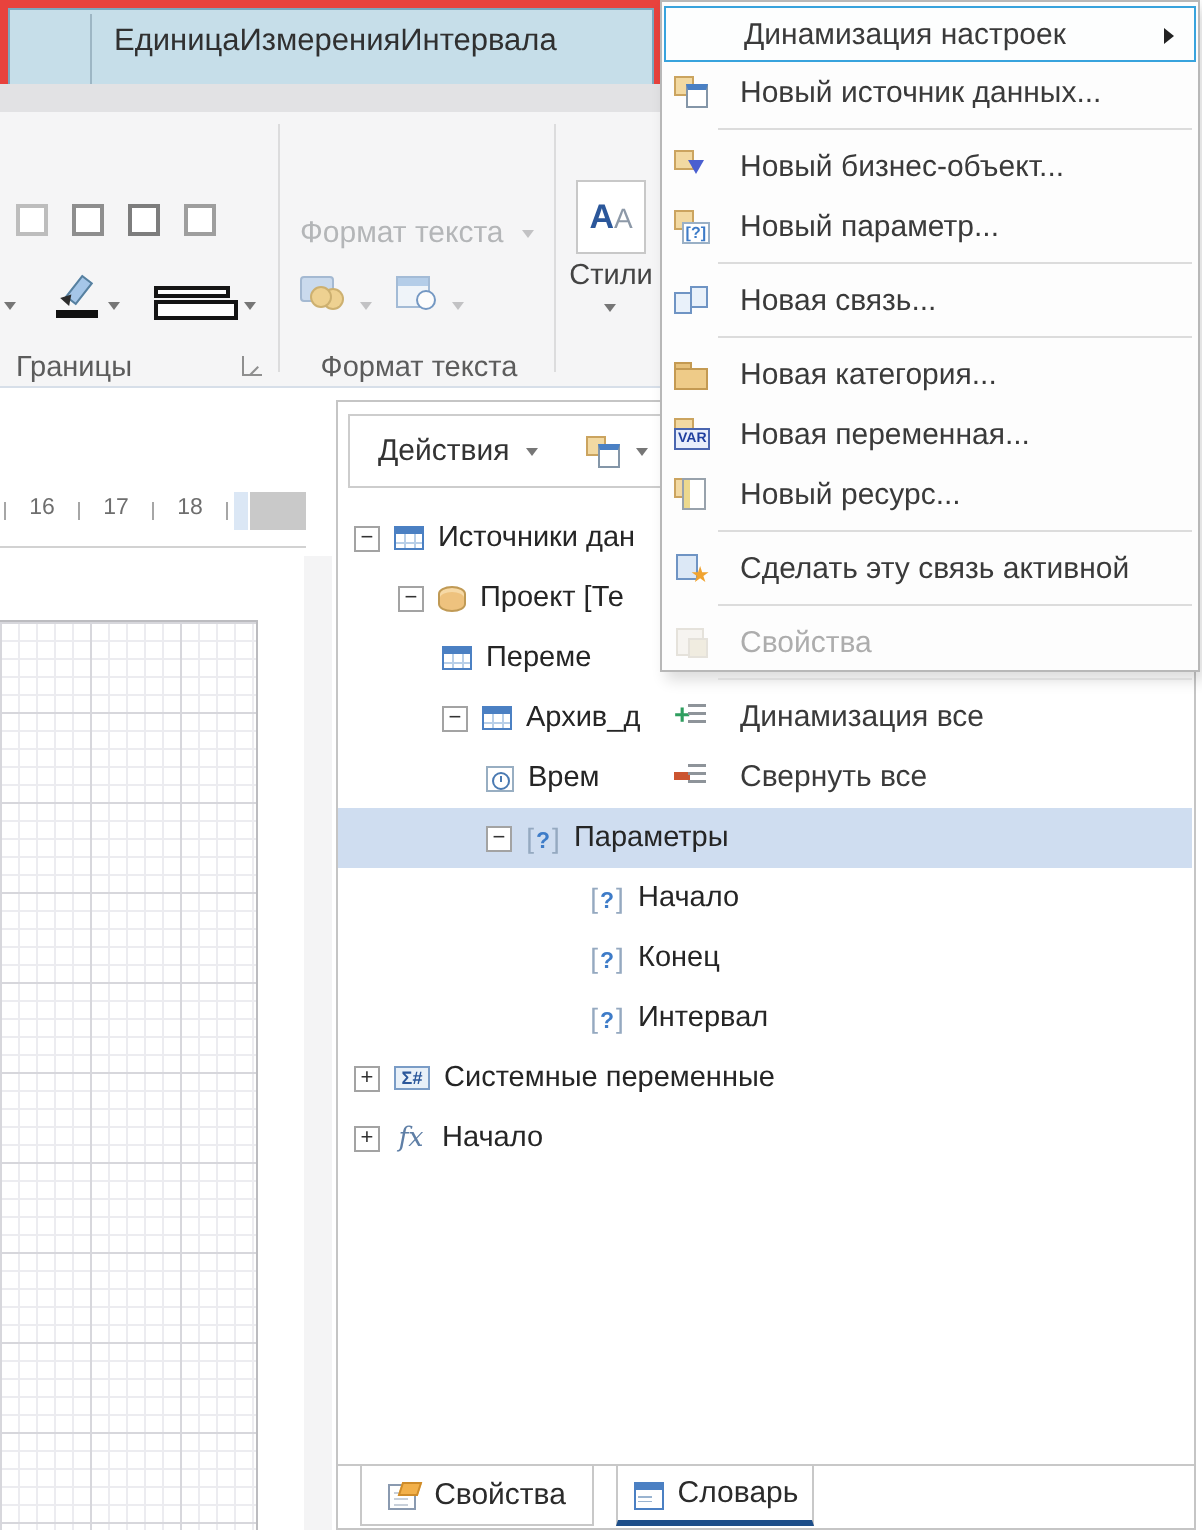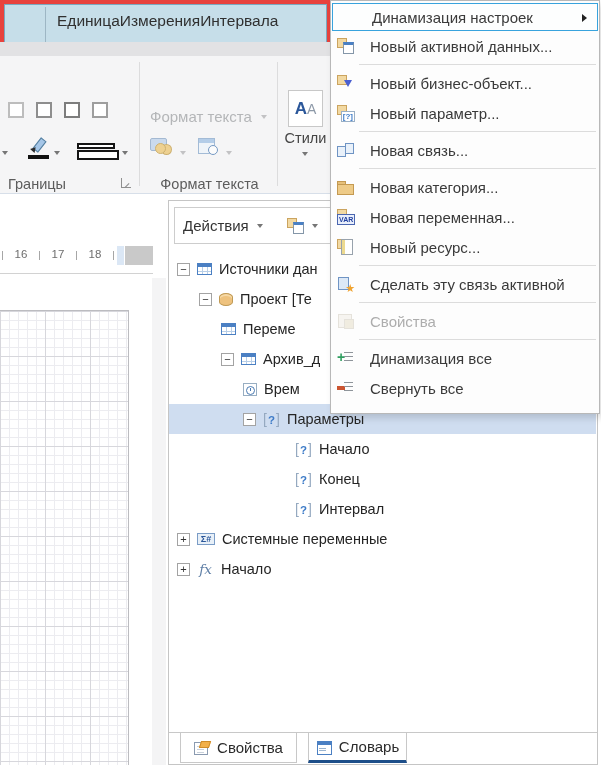--- a/index.html
+++ b/index.html
@@ -58,21 +58,21 @@
           linear-gradient(90deg,#d7d7dc 1px,transparent 1px),
           linear-gradient(#ececf0 1px,transparent 1px),
           linear-gradient(90deg,#ececf0 1px,transparent 1px);
         background-size:45px 45px,45px 45px,9px 9px,9px 9px;}
   .scroll-track{left:152px;top:278px;width:14px;height:487px;background:#f4f4f5;}
 
   
   .panel{left:168px;top:200px;width:430px;height:565px;background:#fff;border:1px solid #c5c5c5;}
   .dtoolbar{position:absolute;left:5px;top:6px;width:417px;height:37px;border:1px solid #cdcdcd;background:#fff;
             display:flex;align-items:center;}
-  .dtool-label{font-size:15px;color:#333;margin-left:8px;}
+  .dtool-label{font-size:15px;color:#333;margin-left:14px;}
   .tree{position:absolute;left:0;top:53px;right:1px;}
   .trow{display:flex;align-items:center;height:30px;font-size:14.5px;color:#252525;white-space:nowrap;}
   .trow.sel{background:#cfddf0;}
   .l0{padding-left:8px;} .l1{padding-left:30px;} .l2{padding-left:52px;} .l3{padding-left:74px;} .l4{padding-left:126px;}
   .exp{width:13px;height:13px;flex:none;border:1px solid #a3a3a3;background:#fff;margin-right:7px;
        display:flex;align-items:center;justify-content:center;font-size:11px;line-height:1;color:#333;}
   .exp.minus::before{content:"−";} .exp.plus::before{content:"+";}
   .ico{flex:none;margin-right:7px;position:relative;}
   .ico-table{width:15px;height:12px;border:1px solid #4b80c3;background-color:#fff;
     background-image:linear-gradient(#4b80c3 0 3px,transparent 3px),
@@ -100,21 +100,21 @@
   .tico1::before{content:"";position:absolute;left:0;bottom:0;width:12px;height:11px;background:#fff;border:1px solid #8a9ab0;
      background-image:repeating-linear-gradient(#c8d0da 0 1px,transparent 1px 3px);background-size:7px 7px;background-position:2px 3px;background-repeat:no-repeat;}
   .tico1::after{content:"";position:absolute;right:0;top:0;width:8px;height:5px;background:#f2b04a;border:1px solid #cf8c2a;transform:skewX(-18deg);}
   .tico2::before{content:"";position:absolute;left:1px;top:1px;width:13px;height:12px;border:1px solid #4b80c3;background:linear-gradient(#4b80c3 0 3px,#fff 3px);}
   .tico2::after{content:"";position:absolute;left:3px;bottom:3px;width:7px;height:3px;background:repeating-linear-gradient(#9ab4d0 0 1px,transparent 1px 2.5px);}
   .tico3::before{content:"";position:absolute;left:1px;top:1px;width:13px;height:12px;border:1px solid #8fb0d8;background:#e8eff8;}
   .tico3::after{content:"";position:absolute;left:4px;top:4px;width:8px;height:6px;
      background-image:linear-gradient(90deg,#4b80c3 1px,transparent 1px),repeating-linear-gradient(#4b80c3 0 1px,transparent 1px 2.8px);}
 
   
-  .menu{left:330px;top:0;width:270px;height:414px;background:#fdfdfd;border:1px solid #b8b8b8;
+  .menu{left:330px;top:0;width:270px;height:336px;background:#fdfdfd;border:1px solid #b8b8b8;
         box-shadow:3px 4px 7px rgba(0,0,0,.14);padding-top:2px;z-index:10;}
   .mitem{position:relative;display:flex;align-items:center;height:30px;cursor:default;}
   .mlabel{margin-left:15px;font-size:15px;color:#3a3a3a;white-space:nowrap;}
   .mitem.disabled .mlabel{color:#adadad;}
   .mitem.disabled .mico{opacity:.5;}
   .mi-hl{height:28px;margin:0 1px;border:1px solid #38a3dd;background:#fdfefe;}
   .msep{height:1px;background:#dcdcdc;margin:3px 3px 3px 28px;}
   .subarrow{position:absolute;right:10px;top:10px;width:0;height:0;border-top:4.5px solid transparent;border-bottom:4.5px solid transparent;border-left:5.5px solid #222;}
   .mico{width:18px;height:16px;margin-left:6px;flex:none;position:relative;}
   .tansq::before{content:"";position:absolute;left:0;top:0;width:8px;height:8px;background:#f2d9a2;border:1px solid #cba45f;}
@@ -282,21 +282,21 @@
   </div>
 
   <div class="abs menu">
     <div class="mitem mi-hl">
       <span class="mico"></span>
       <span class="mlabel">Динамизация настроек</span>
       <span class="subarrow"></span>
     </div>
     <div class="mitem">
       <span class="mico tansq mi-src"></span>
-      <span class="mlabel">Новый активной данных...</span>
+      <span class="mlabel">Новый источник данных...</span>
     </div>
     <div class="msep"></div>
     <div class="mitem">
       <span class="mico tansq mi-biz"></span>
       <span class="mlabel">Новый бизнес-объект...</span>
     </div>
     <div class="mitem">
       <span class="mico tansq mi-par"></span>
       <span class="mlabel">Новый параметр...</span>
     </div>

